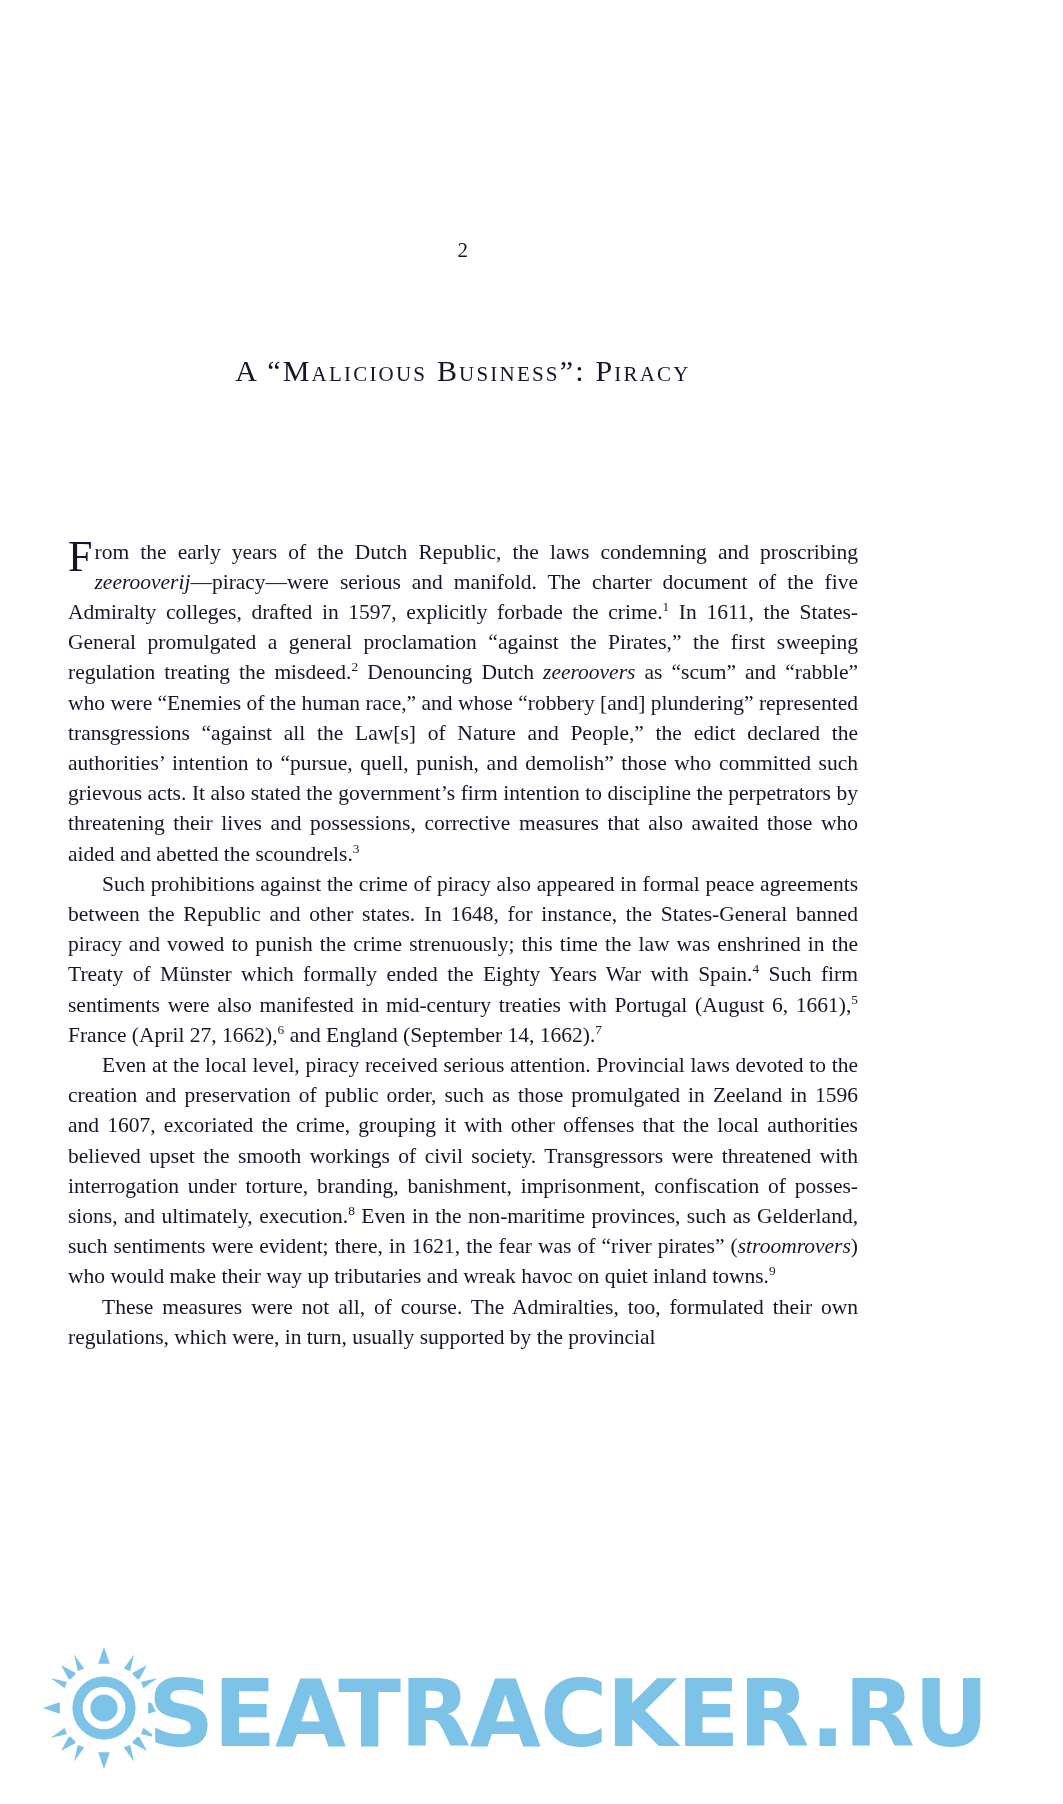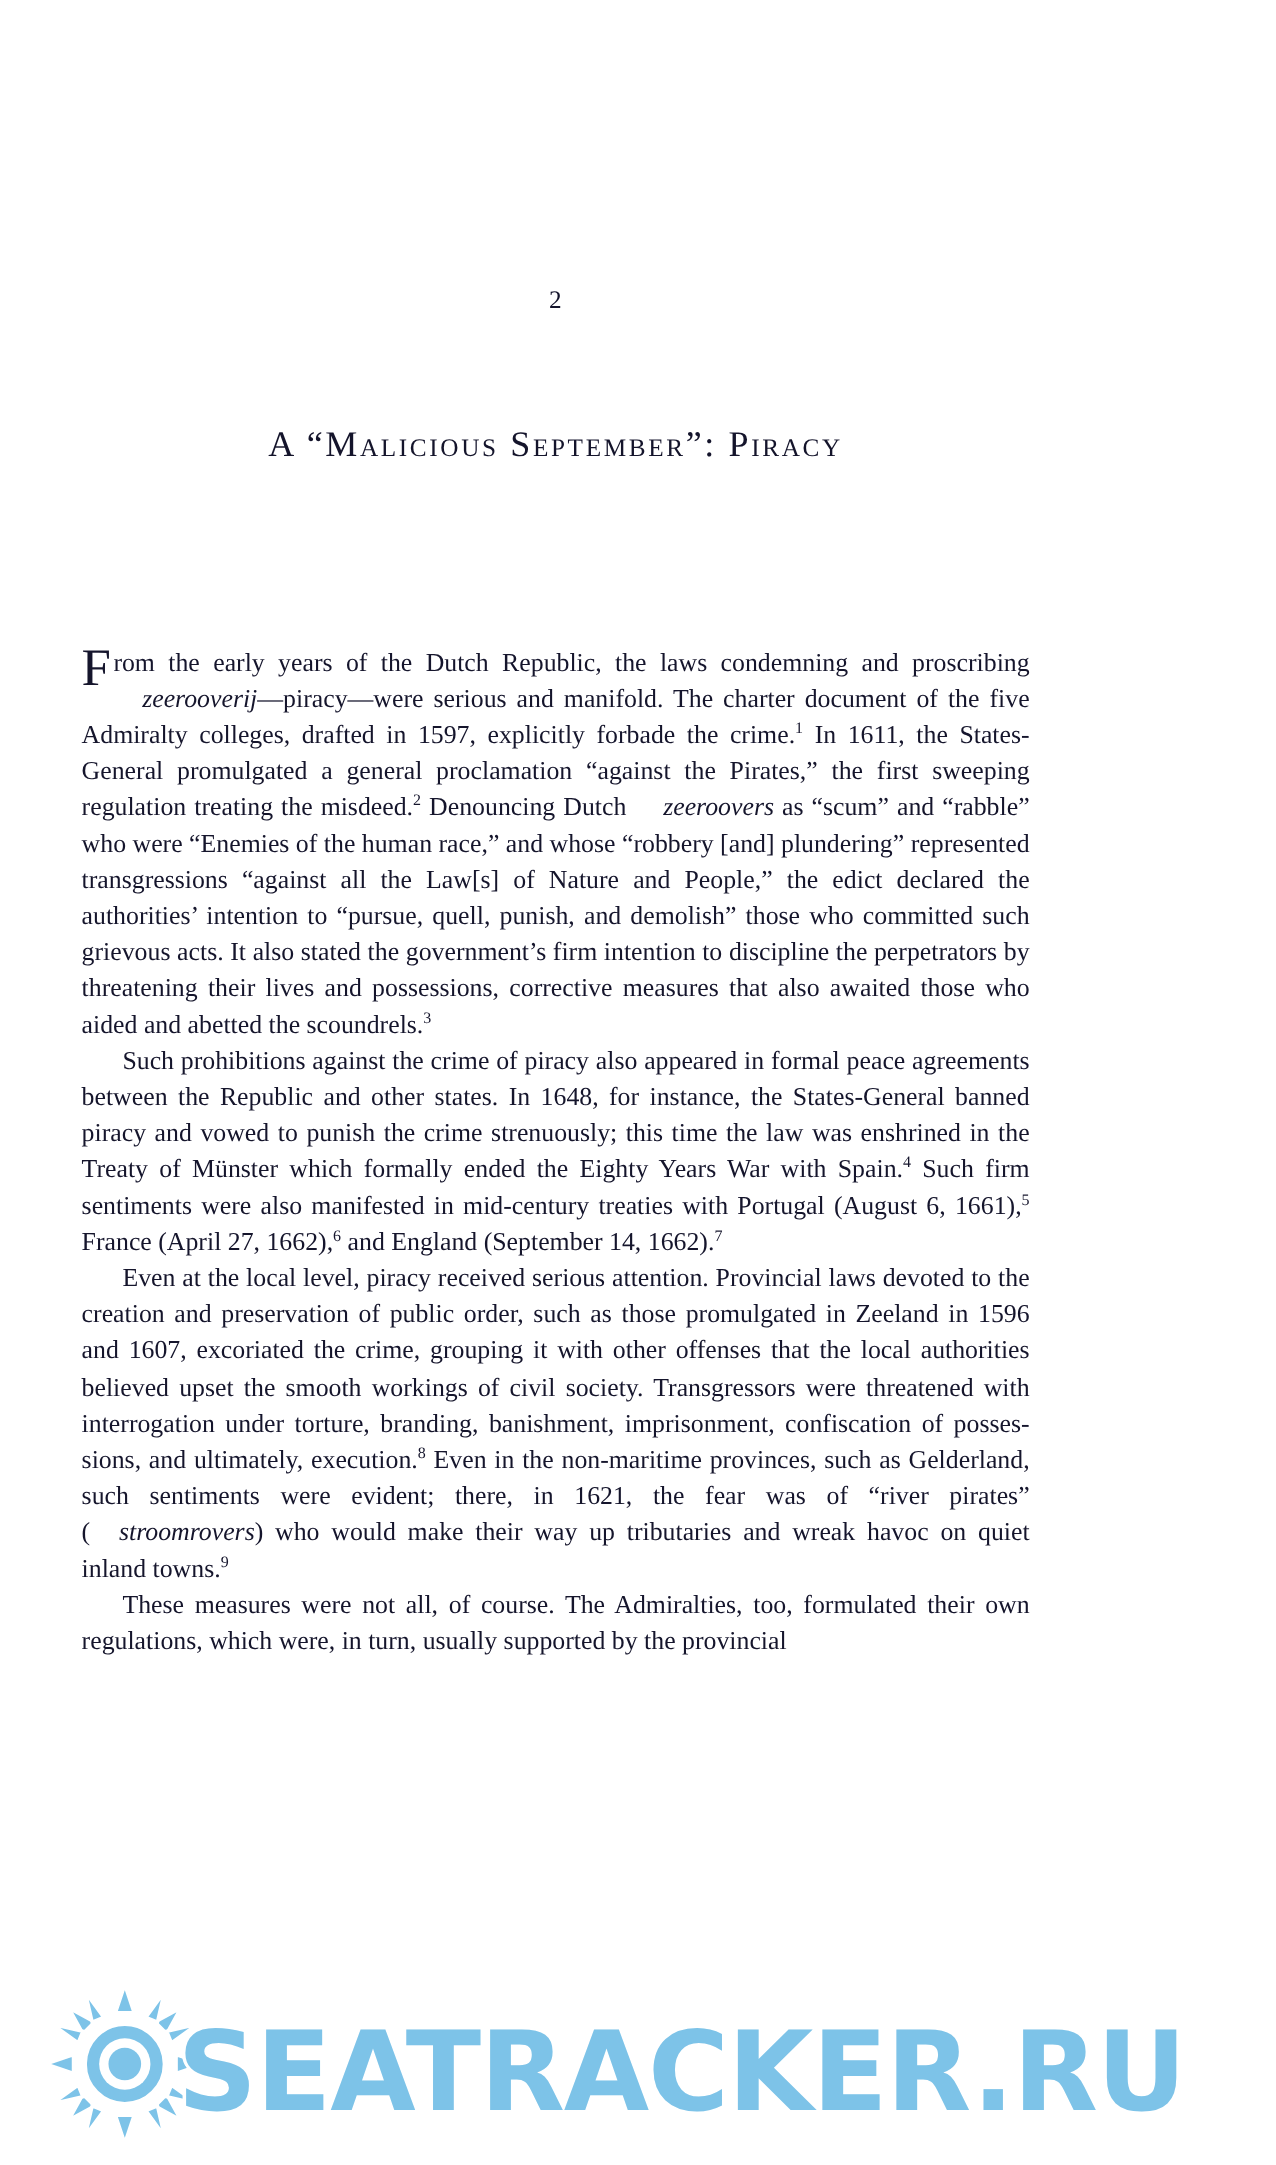--- a/index.html
+++ b/index.html
@@ -63,31 +63,31 @@
     text-indent: 0;
   }
   .dropcap {
     float: left;
     font-size: 44px;
     line-height: 36px;
     padding-right: 2px;
     margin-top: 2px;
     font-family: "Liberation Serif", serif;
   }
-  .it { font-style: italic; margin-left: 24px; }
+  .it { font-style: italic; }
   sup {
     font-size: 0.62em;
     vertical-align: super;
     line-height: 0;
   }
   
   .watermark {
     position: absolute;
     left: 0;
-    bottom: 0;
+    bottom: 12px;
     width: 1063px;
     height: 230px;
     pointer-events: none;
     text-decoration: underline;
   }
   .wm-text {
     position: absolute;
     left: 148px;
     bottom: 24px;
     font-family: "DejaVu Sans", sans-serif;
@@ -113,21 +113,21 @@
 </style>
 </head>
 <body>
 
 <div class="page">
   <div class="content">
 
     <div class="chapter-number">2</div>
 
     <div class="chapter-title">
-      <span class="ln">A “Malicious September”: Piracy</span>
+      <span class="ln">A “Malicious Business”: Piracy</span>
     </div>
 
     <div class="body-text">
       <p class="first">
         <span class="dropcap">F</span><span>rom the early years of the Dutch Republic, the laws condemning and proscribing <span class="it">zeerooverij</span>—piracy—were serious and manifold. The charter document of the five Admiralty colleges, drafted in 1597, explicitly forbade the crime.<sup>1</sup> In 1611, the States-General promulgated a general proclamation “against the Pirates,” the first sweeping regulation treating the misdeed.<sup>2</sup> Denouncing Dutch <span class="it">zeeroovers</span> as “scum” and “rabble” who were “Enemies of the human race,” and whose “robbery [and] plundering” represented transgressions “against all the Law[s] of Nature and People,” the edict declared the authorities’ intention to “pursue, quell, punish, and demolish” those who committed such grievous acts. It also stated the government’s firm intention to discipline the perpetrators by threatening their lives and possessions, corrective measures that also awaited those who aided and abetted the scoundrels.<sup>3</sup></span>
       </p>
       <p><span>Such prohibitions against the crime of piracy also appeared in formal peace agreements between the Republic and other states. In 1648, for instance, the States-General banned piracy and vowed to punish the crime strenuously; this time the law was enshrined in the Treaty of Münster which formally ended the Eighty Years War with Spain.<sup>4</sup> Such firm sentiments were also manifested in mid-century treaties with Portugal (August 6, 1661),<sup>5</sup> France (April 27, 1662),<sup>6</sup> and England (September 14, 1662).<sup>7</sup></span></p>
       <p><span>Even at the local level, piracy received serious attention. Provincial laws devoted to the creation and preservation of public order, such as those promulgated in Zeeland in 1596 and 1607, excoriated the crime, grouping it with other offenses that the local authorities believed upset the smooth workings of civil society. Transgressors were threatened with interrogation under torture, branding, banishment, imprisonment, confiscation of posses-sions, and ultimately, execution.<sup>8</sup> Even in the non-maritime provinces, such as Gelderland, such sentiments were evident; there, in 1621, the fear was of “river pirates” (<span class="it">stroomrovers</span>) who would make their way up tributaries and wreak havoc on quiet inland towns.<sup>9</sup></span></p>
       <p><span>These measures were not all, of course. The Admiralties, too, formulated their own regulations, which were, in turn, usually supported by the provincial</span></p>
     </div>

